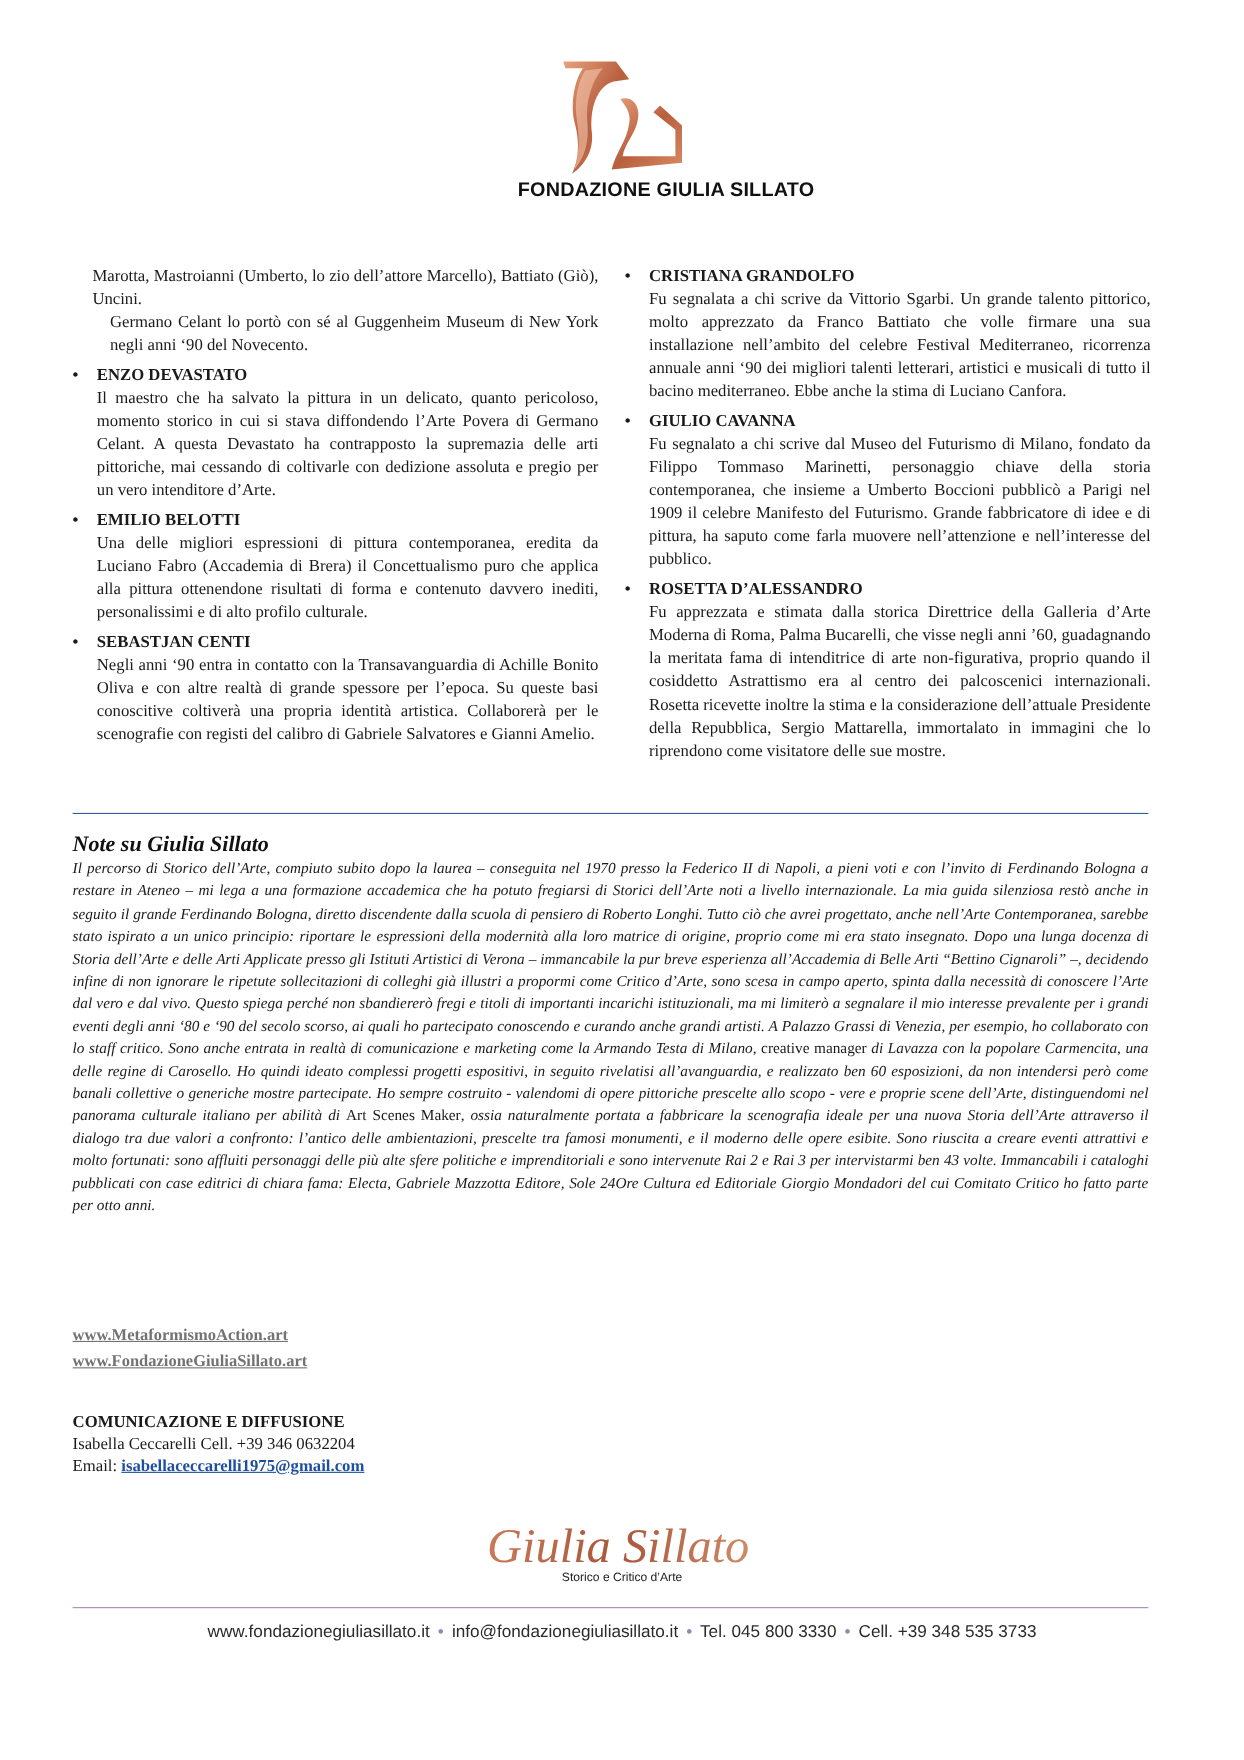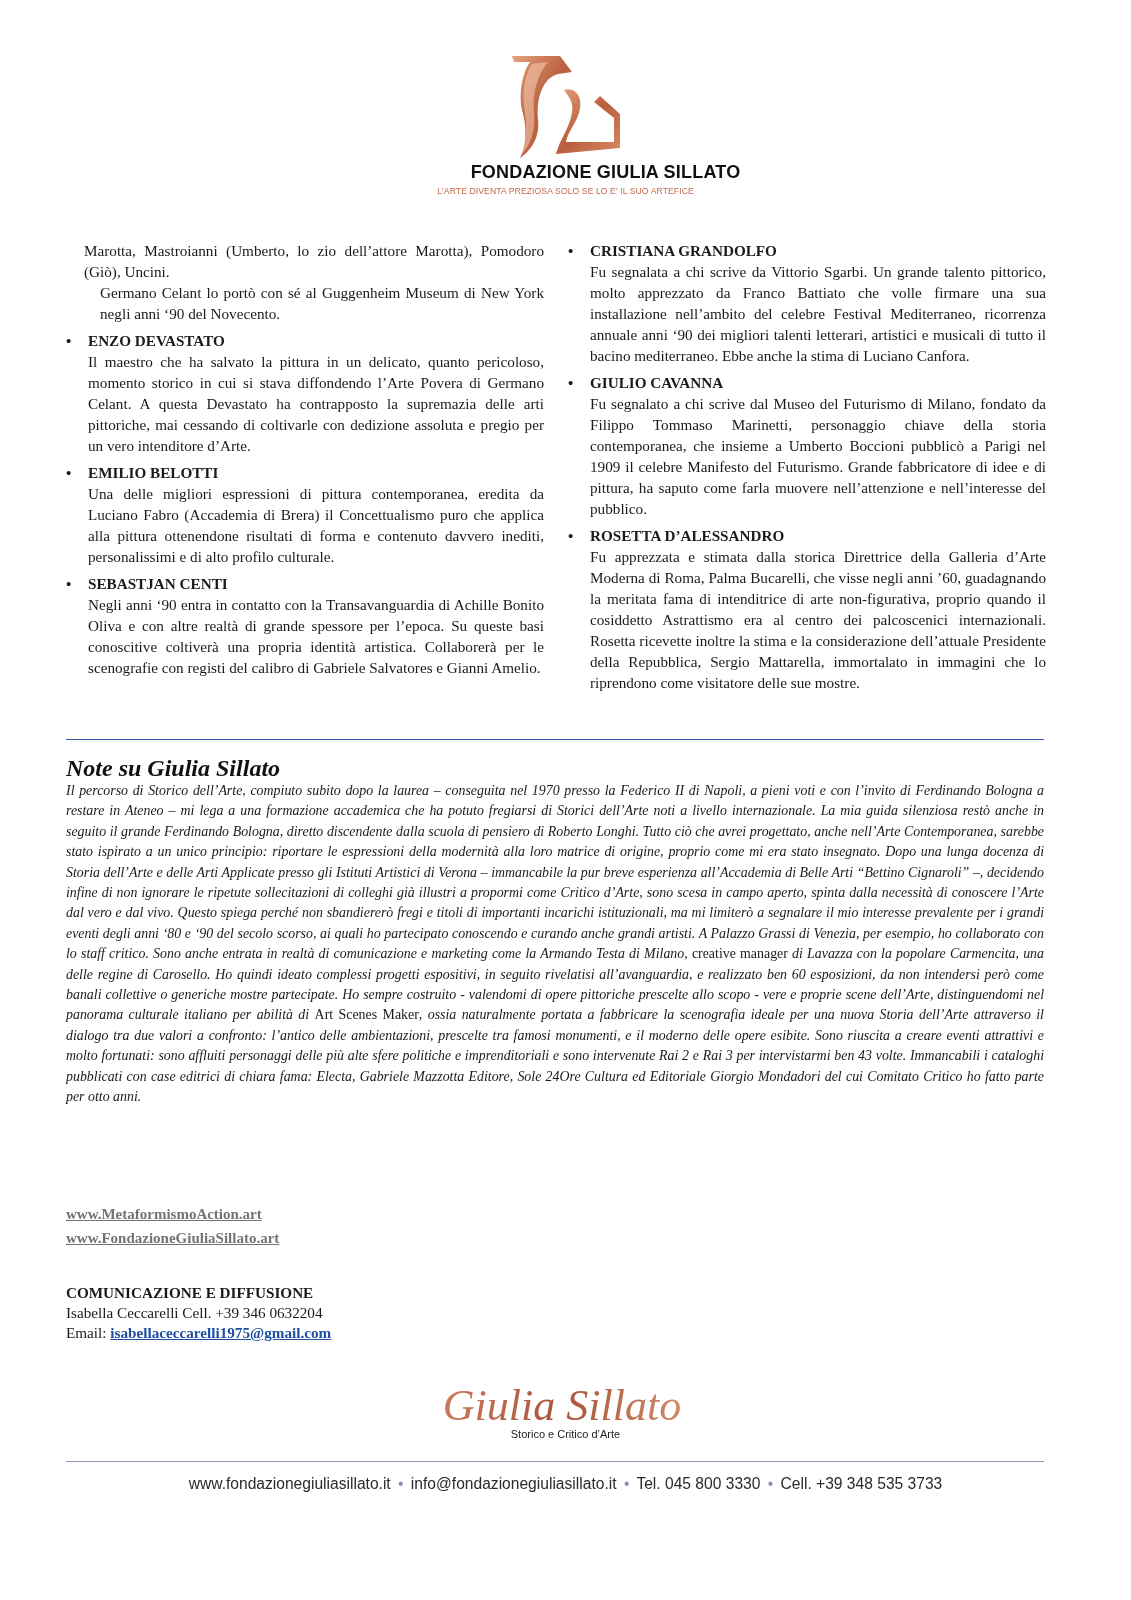--- a/index.html
+++ b/index.html
@@ -24,21 +24,21 @@
   .col-right { left: 568px; }
   .para { margin: 0 0 0 34px; }
   .para.first { margin: 0 0 0 18px; }
   .entry { margin-top: 6px; position: relative; }
   .entry .bullet { position: absolute; left: 0; top: 0; font-weight: bold; }
   .entry .name { margin-left: 22px; font-weight: bold; display: block; }
   .entry .text { margin-left: 22px; display: block; }
   .col-right .entry:first-child { margin-top: 0; }
   .divider-blue { position: absolute; left: 66px; top: 739px; width: 978px; height: 1px; background: #2a5ea8; }
   .notes { position: absolute; left: 66px; top: 757px; width: 978px; }
-  .notes-title { font-style: italic; font-weight: bold; font-size: 24px; line-height: 22px; color: #111; }
+  .notes-title { font-style: italic; font-weight: bold; font-size: 20px; line-height: 22px; color: #111; }
   .notes-body { font-style: italic; font-size: 13.9px; line-height: 20.4px; text-align: justify; margin-top: 2px; }
   .notes-body .upright { font-style: normal; }
   .links { position: absolute; left: 66px; top: 1202px; font-weight: bold; font-size: 15px; line-height: 24px; }
   .links a { color: #737373; text-decoration: underline; display: block; }
   .contact { position: absolute; left: 66px; top: 1283px; font-size: 15.2px; line-height: 20px; }
   .contact .heading { font-weight: bold; }
   .contact a { color: #1f4fa0; text-decoration: underline; font-weight: bold; text-align: right; }
   .signature { position: absolute; left: 412px; top: 1370px; width: 300px; height: 70px; }
   .sig-role {
     position: absolute; left: 0; width: 1131px; top: 1428px; text-align: center;
@@ -61,25 +61,24 @@
         <stop offset="0" stop-color="#e8a27e"></stop>
         <stop offset="0.5" stop-color="#b85f3e"></stop>
         <stop offset="1" stop-color="#d98a63"></stop>
       </linearGradient>
     </defs>
     <path d="M10 6 L58 6 L70 22 L56 24 C40 28 34 50 36 70 C38 86 30 100 18 108 C26 92 24 74 20 60 C16 40 22 20 28 12 L12 12 Z" fill="url(#cu)"></path>
     <path d="M30 14 L46 12 C36 24 30 42 32 62 C34 80 28 96 20 104 C26 86 24 70 22 56 C20 38 24 24 30 14 Z" fill="#f3c6ad" opacity="0.6"></path>
     <path d="M62 40 C74 36 80 48 78 58 C76 72 66 80 64 92 L112 92 L112 68 L92 52 L98 46 L118 64 L118 98 L54 104 C58 88 68 78 70 62 C72 52 66 46 62 40 Z" fill="url(#cu)"></path>
   </svg>
   <div class="org-name">FONDAZIONE  GIULIA SILLATO</div>
-  <div class="tagline">L'ARTE DIVENTA PREZIOSA SOLO SE LO E' IL SUO ARTEFICE</div>
 </div>
 
 <div class="col col-left">
-  <p class="para first">Marotta, Mastroianni (Umberto, lo zio dell’attore Marotta), Pomodoro (Giò), Uncini.</p>
+  <p class="para first">Marotta, Mastroianni (Umberto, lo zio dell’attore Marcello), Battiato (Giò), Uncini.</p>
   <p class="para">Germano Celant lo portò con sé al Guggenheim Museum di New York negli anni ‘90 del Novecento.</p>
   <div class="entry">
     <span class="bullet">•</span>
     <span class="name">ENZO DEVASTATO</span>
     <span class="text">Il maestro che ha salvato la pittura in un delicato, quanto pericoloso, momento storico in cui si stava diffondendo l’Arte Povera di Germano Celant. A questa Devastato ha contrapposto la supremazia delle arti pittoriche, mai cessando di coltivarle con dedizione assoluta e pregio per un vero intenditore d’Arte.</span>
   </div>
   <div class="entry">
     <span class="bullet">•</span>
     <span class="name">EMILIO BELOTTI</span>
     <span class="text">Una delle migliori espressioni di pittura contemporanea, eredita da Luciano Fabro (Accademia di Brera) il Concettualismo puro che applica alla pittura ottenendone risultati di forma e contenuto davvero inediti, personalissimi e di alto profilo culturale.</span>

